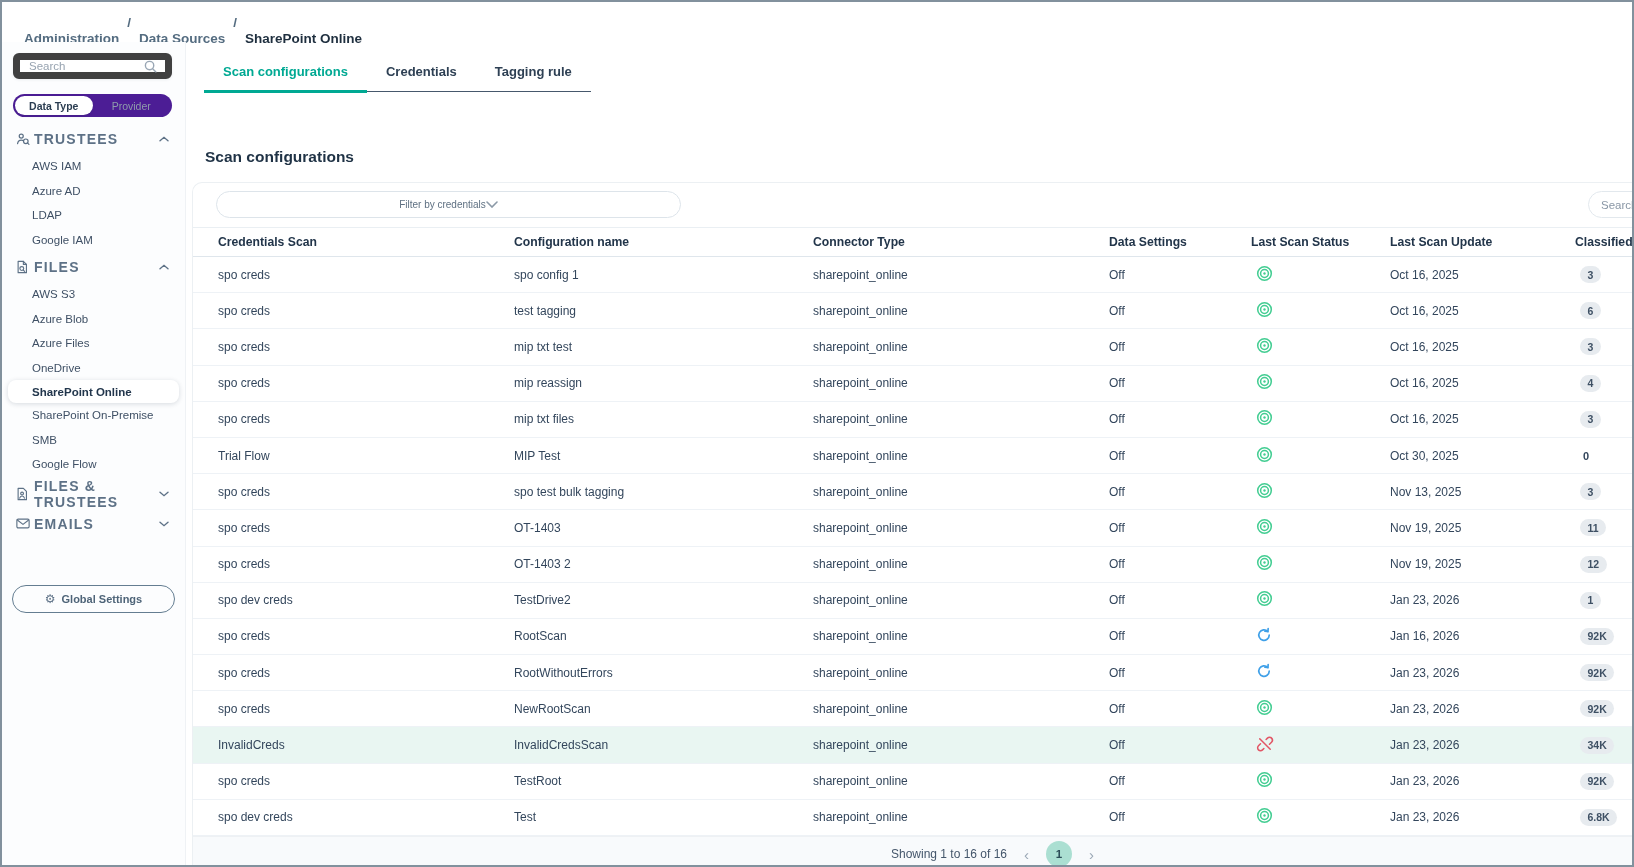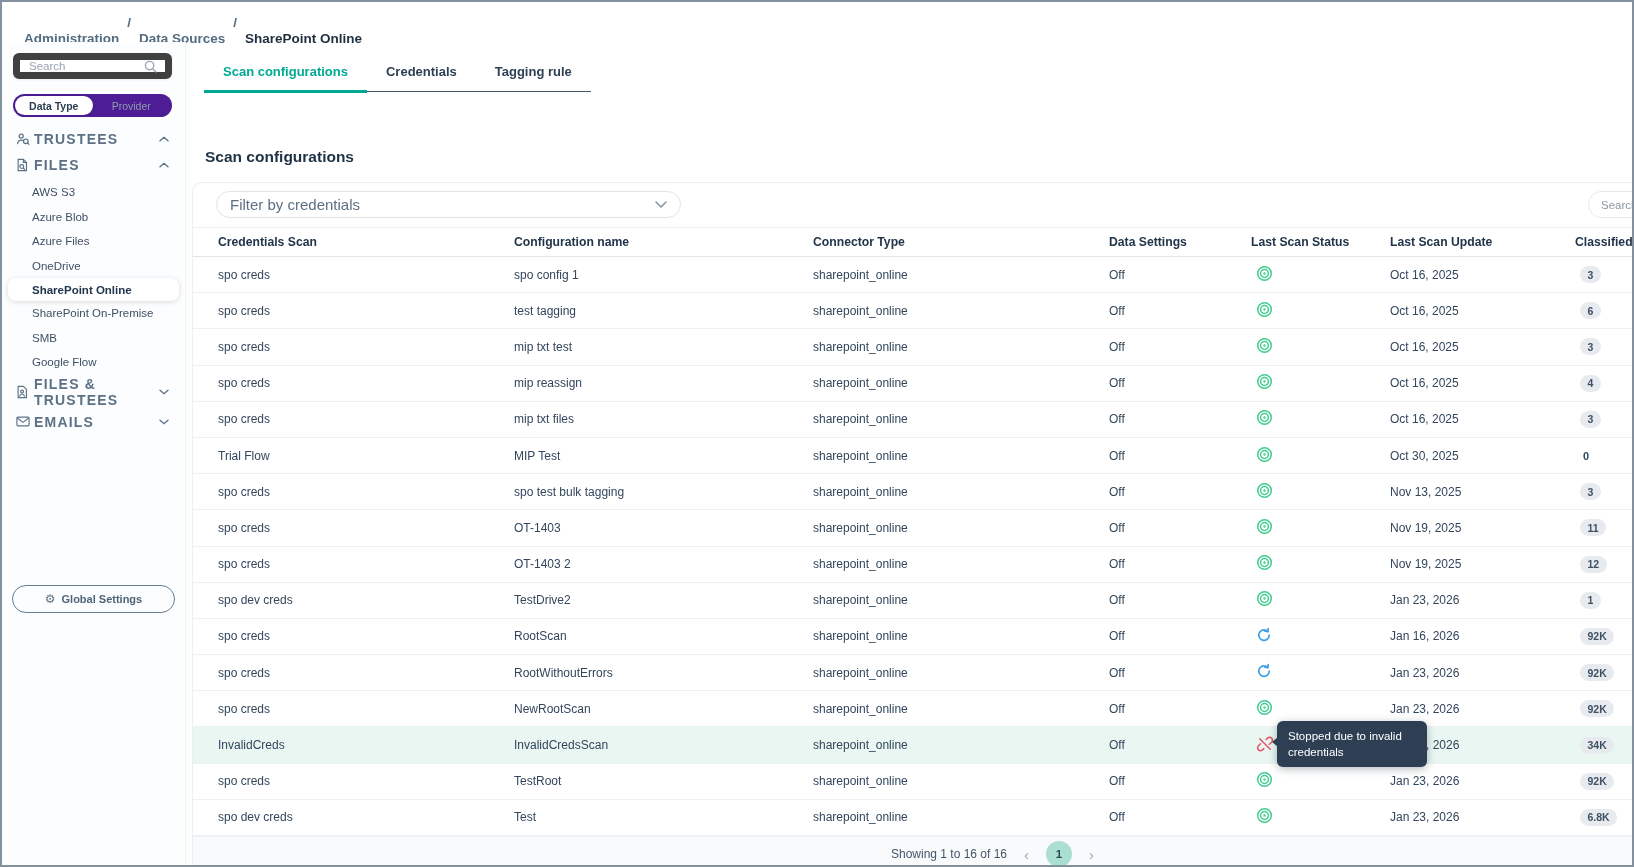--- a/index.html
+++ b/index.html
@@ -48,22 +48,22 @@
   .tab.active{color:#00a993;}
   .tab.active::after{content:"";position:absolute;left:0;right:0;bottom:-1.5px;height:2.5px;background:#00a993;}
   .page-title{position:absolute;left:203px;top:136px;font-size:15.5px;font-weight:700;color:#1f3245;}
   
   .card{position:absolute;left:190px;top:180px;right:0;bottom:0;background:#fff;overflow:hidden;
     border-top:1px solid #ecf0f3;border-left:1px solid #ecf0f3;border-top-left-radius:10px;
     display:flex;flex-direction:column;}
   .card-inner{width:1602px;display:flex;flex-direction:column;height:100%;}
   .filter-row{flex:none;height:44px;position:relative;border-bottom:1px solid #eaeff3;}
   .filter-select{position:absolute;left:23px;top:8px;width:465px;height:27px;box-sizing:border-box;
-    border:1px solid #dde4ea;border-radius:14px;display:flex;align-items:center;justify-content:space-between;
-    padding:0 13px;font-size:15px;color:#5e7082;cursor:pointer;background:#fff;}
+    border:1px solid #dde4ea;border-radius:14px;display:flex;align-items:center;justify-content:center;
+    padding:0 13px;font-size:10px;color:#5e7082;cursor:pointer;background:#fff;}
   .table-search{position:absolute;left:1395px;top:8px;width:235px;height:27px;box-sizing:border-box;
     border:1px solid #e2e8ed;border-radius:14px;background:#fff;display:flex;align-items:center;}
   .table-search input{flex:1;border:none;outline:none;background:transparent;padding:0 12px;
     font-size:11.5px;font-family:"Liberation Sans",sans-serif;color:#2e4055;min-width:0;}
   .table-search input::placeholder{color:#8a97a6;}
   .grid-cols{display:grid;grid-template-columns:296px 299px 296px 142px 139px 185px 220px;
     padding-left:25px;align-items:center;}
   .thead{flex:none;height:28px;border-bottom:1px solid #dfe6ec;font-size:12.2px;font-weight:700;color:#22354a;}
   .tr{flex:none;height:36.2px;box-sizing:border-box;border-bottom:1px solid #eef2f6;font-size:12px;color:#33465c;cursor:pointer;}
   .tr.highlight{background:#e9f6f2;}
@@ -120,20 +120,34 @@
               <line x1="13.1" y1="12.5" x2="14.8" y2="14.2"></line>
             </svg>
           </span>
           <span class="nav-label">TRUSTEES</span>
           <span class="nav-chev">
             <svg width="10" height="6" viewBox="0 0 10 6" fill="none" stroke="#5d7186" stroke-width="1.4" stroke-linecap="round">
               <polyline points="1,4.7 5,1.3 9,4.7"></polyline>
             </svg>
           </span>
         </div>
+        <div class="sec-gap1">
+          <div class="nav-item">
+            <span>AWS IAM</span>
+          </div>
+          <div class="nav-item">
+            <span>Azure AD</span>
+          </div>
+          <div class="nav-item">
+            <span>LDAP</span>
+          </div>
+          <div class="nav-item">
+            <span>Google IAM</span>
+          </div>
+        </div>
         <div class="nav-section-header" style="margin-top: 4px;">
           <span class="nav-ico">
             <svg width="13" height="14" viewBox="0 0 14 16" fill="none" stroke="#5d7186" stroke-width="1.3" stroke-linecap="round" stroke-linejoin="round">
               <path d="M2 1.5h6l3.5 3.5v9.5H2z"></path>
               <path d="M8 1.5V5h3.5"></path>
               <circle cx="6.2" cy="9.8" r="2.2"></circle>
               <line x1="7.8" y1="11.4" x2="9.4" y2="13"></line>
             </svg>
           </span>
           <span class="nav-label">FILES</span>
@@ -479,17 +493,14 @@
         </div>
       <div class="tfoot">
         <span>Showing 1 to 16 of 16</span>
         <span class="pg-chev">‹</span>
         <span class="pg-page">1</span>
         <span class="pg-chev">›</span>
       </div>
     </div>
   </section>
 
-  <div class="tooltip">
-    <span>Stopped due to invalid credentials</span>
-  </div>
 
 </div>
 
 </body></html>

